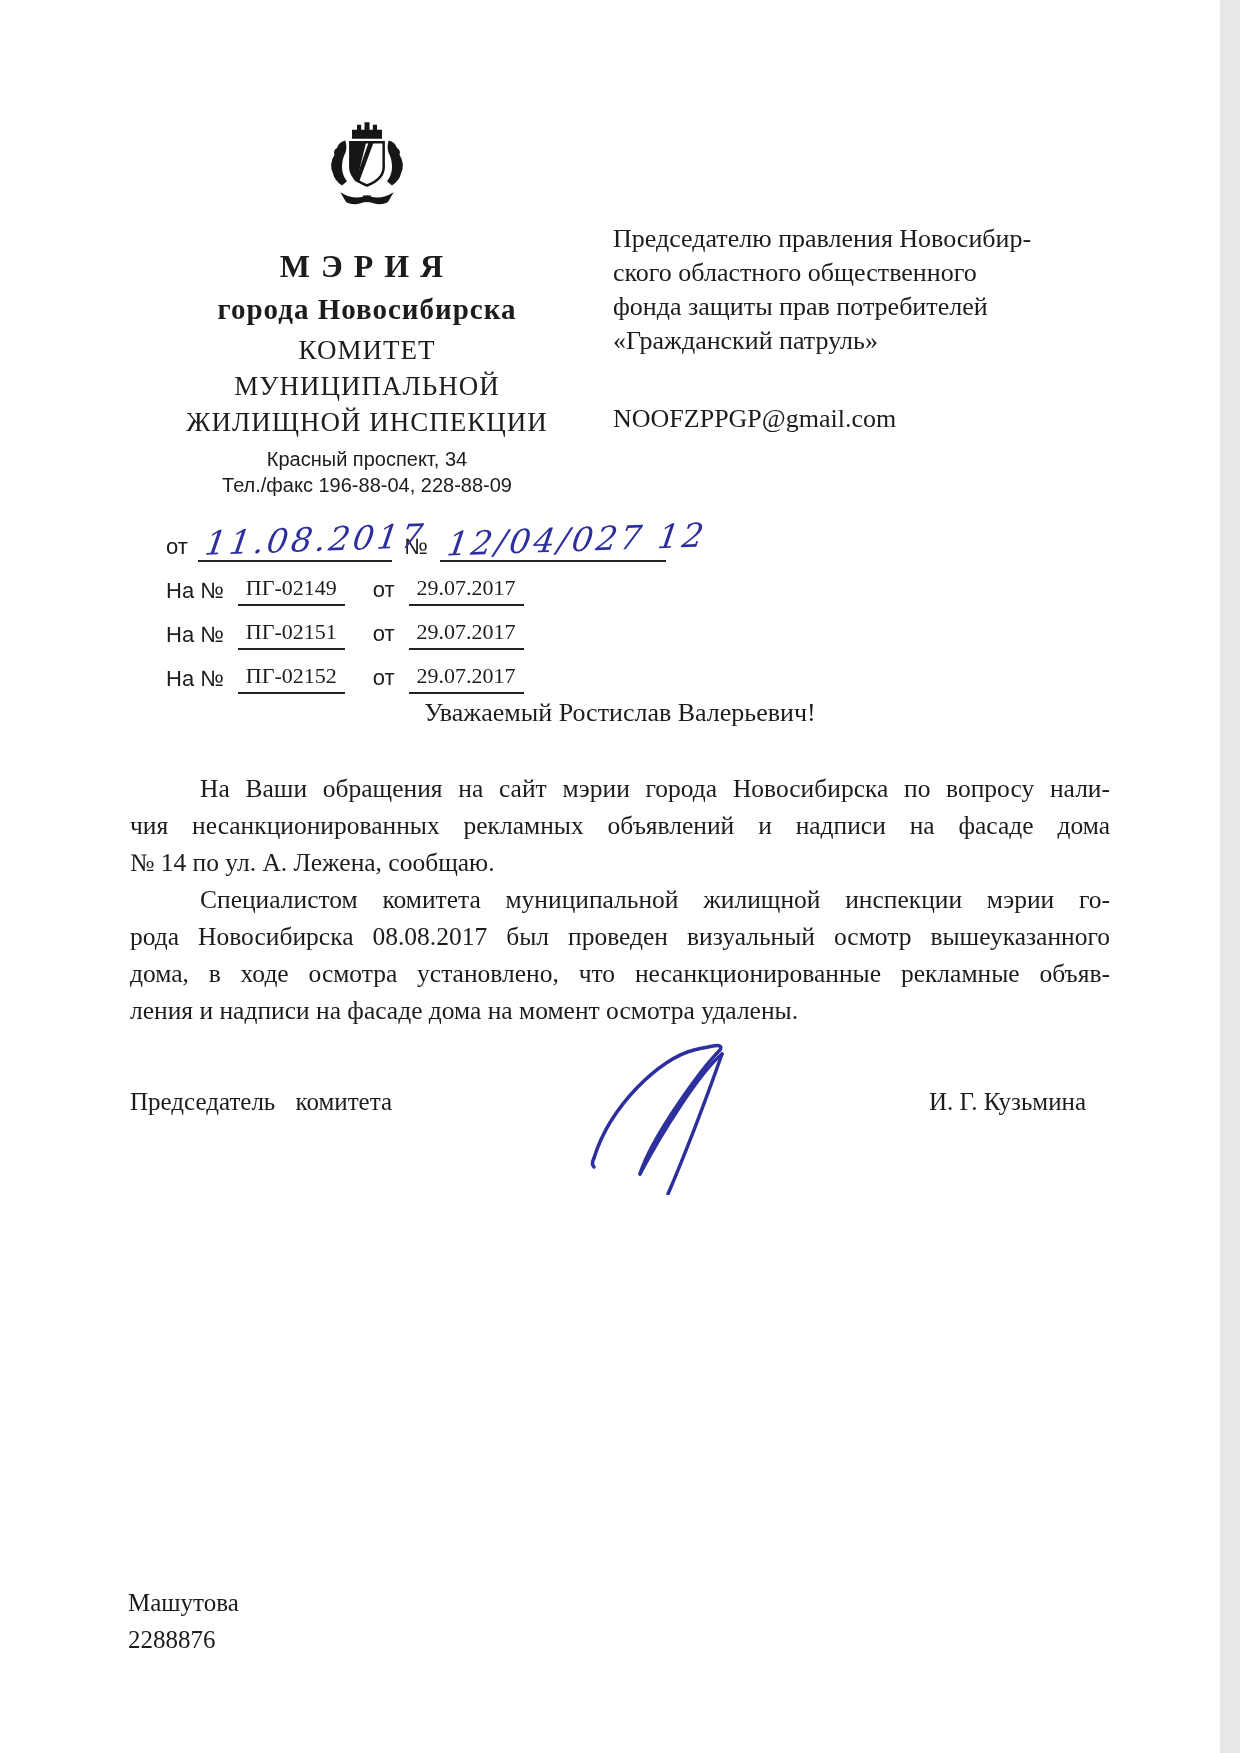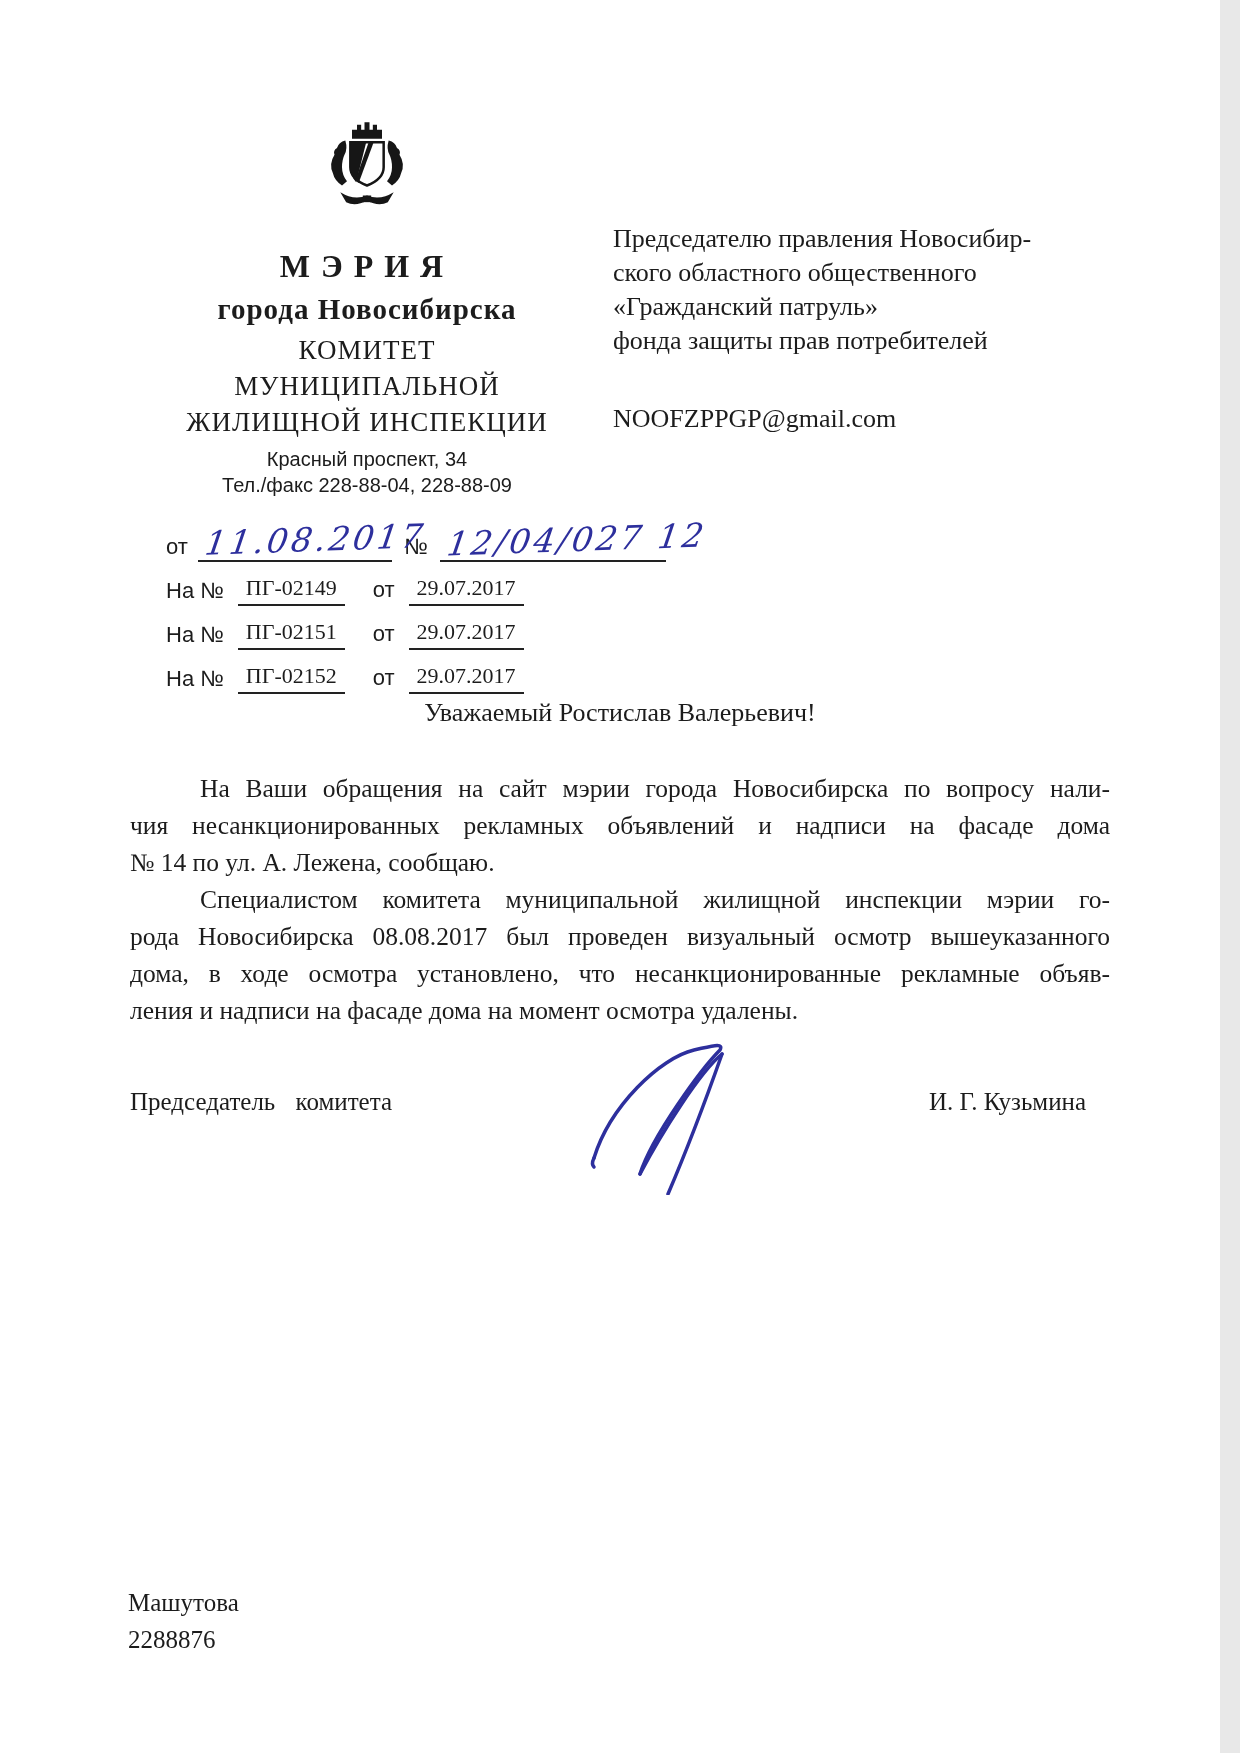--- a/index.html
+++ b/index.html
@@ -124,21 +124,21 @@
     </svg>
     <div class="org-name-main">МЭРИЯ</div>
     <div class="org-name-city">города Новосибирска</div>
     <div class="org-name-committee">
       <div>КОМИТЕТ</div>
       <div>МУНИЦИПАЛЬНОЙ</div>
       <div>ЖИЛИЩНОЙ ИНСПЕКЦИИ</div>
     </div>
     <div class="org-address">
       <div>Красный проспект, 34</div>
-      <div>Тел./факс 228-88-04, 228-88-09</div>
+      <div>Тел./факс 196-88-04, 228-88-09</div>
     </div>
   </div>
 
   <div class="ref-block">
     <div class="ref-row">
       <span class="ref-label">от</span>
       <span class="uline wide1"><span class="handwritten">11.08.2017</span></span>
       <span class="num-label">№</span>
       <span class="uline wide2"><span class="handwritten">12/04/027 12</span></span>
     </div>
@@ -159,22 +159,22 @@
       <span>На №</span>
       <span class="uline">ПГ-02152</span>
       <span class="ot">от</span>
       <span class="uline">29.07.2017</span>
     </div>
   </div>
 
   <div class="addressee">
     <div>Председателю правления Новосибир-</div>
     <div>ского областного общественного</div>
+    <div>фонда защиты прав потребителей</div>
     <div>«Гражданский патруль»</div>
-    <div>фонда защиты прав потребителей</div>
     <div class="addressee-email">NOOFZPPGP@gmail.com</div>
   </div>
 
   <div class="salutation">Уважаемый Ростислав Валерьевич!</div>
 
   <div class="body-text">
     <div class="body-line first">На Ваши обращения на сайт мэрии города Новосибирска по вопросу нали-</div>
     <div class="body-line">чия несанкционированных рекламных объявлений и надписи на фасаде дома</div>
     <div class="body-line last">№ 14 по ул. А. Лежена, сообщаю.</div>
     <div class="body-line first">Специалистом комитета муниципальной жилищной инспекции мэрии го-</div>

